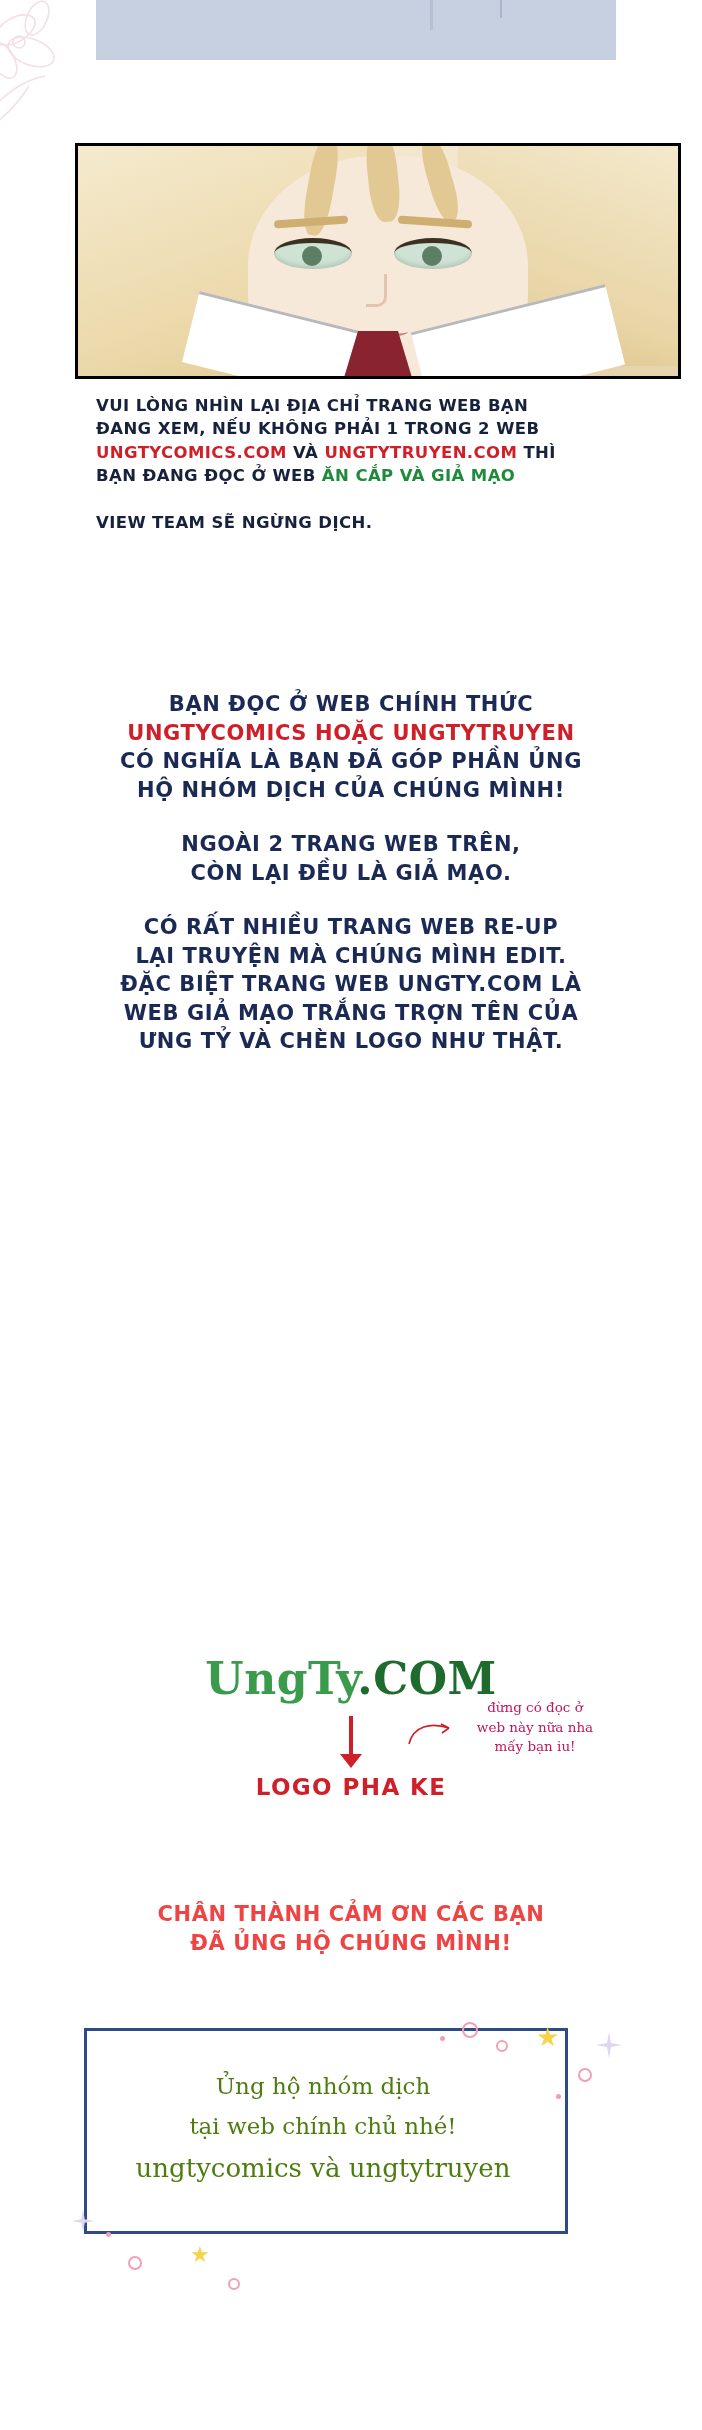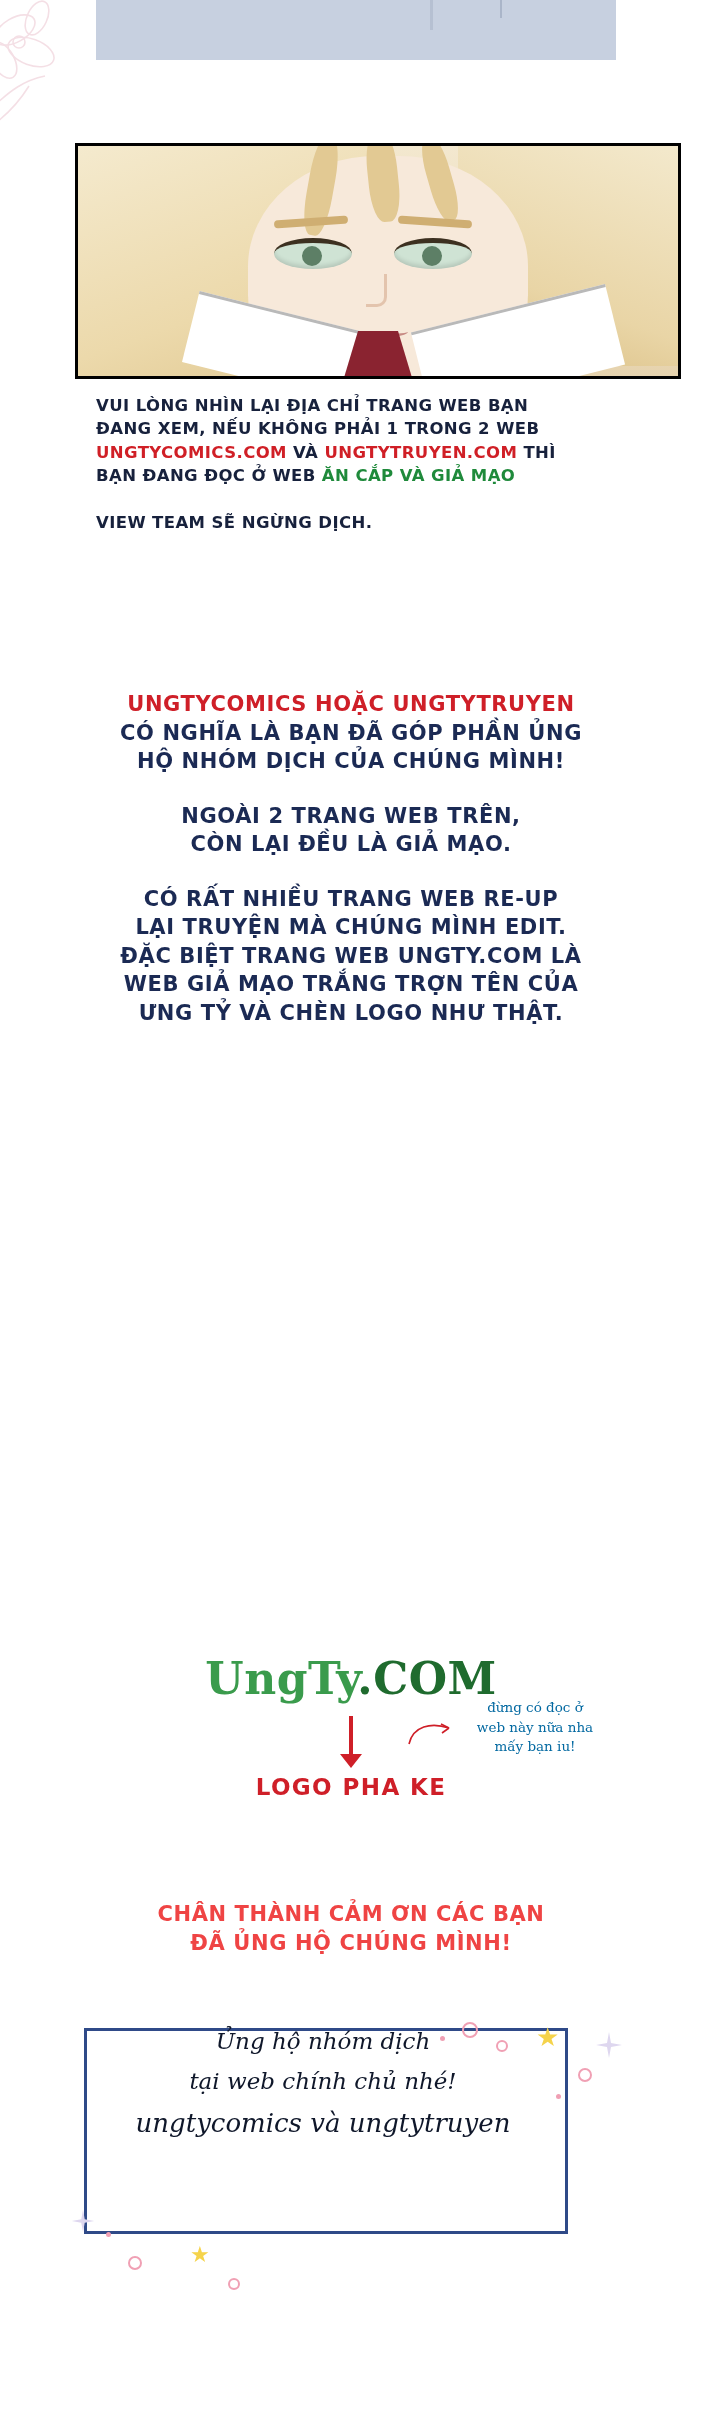--- a/index.html
+++ b/index.html
@@ -236,21 +236,21 @@
     color: #cf1f28;
     letter-spacing: 1.4px;
   }
   .sidenote {
     position: absolute;
     left: 455px; top: 1698px;
     width: 160px;
     font-family: "DejaVu Serif", serif;
     font-size: 13.5px;
     line-height: 1.45;
-    color: #0369a1;
+    color: #be185d;
     text-align: center;
   }
   .sidenote .curve {
     position: absolute;
     left: -48px; top: 22px;
     width: 46px; height: 26px;
   }
 
   
   .thanks {
@@ -274,26 +274,26 @@
     width: 478px; height: 200px;
     border: 3px solid #2f4a88;
     background: transparent;
   }
   .card-inner {
     position: absolute;
     left: 84px; top: 2028px;
     width: 478px; height: 200px;
     display: flex;
     flex-direction: column;
+    justify-content: center;
     align-items: center;
     gap: 14px;
     font-family: "DejaVu Serif", serif;
     font-size: 23px;
-    color: #0f172a;
-    font-style: italic;
+    color: #4d7c0f;
   }
   .card-inner .l3 { font-size: 26px; }
   .deco {
     position: absolute;
     pointer-events: none;
   }
   .star {
     position: absolute;
     color: #f5d34b;
     font-size: 26px;
@@ -358,20 +358,21 @@
     <span>Vui lòng nhìn lại địa chỉ trang web bạn</span><br>
     <span>đang xem, nếu không phải 1 trong 2 web</span><br>
     <span class="red">ungtycomics.com</span><span> và </span><span class="red">ungtytruyen.com</span><span> thì</span><br>
     <span>bạn đang đọc ở web </span><span class="green">ăn cắp và giả mạo</span><br>
     <br>
     <span>view team sẽ ngừng dịch.</span>
   </div>
 
   <div class="message">
     <div class="blk">
+      <p class="navy">Bạn đọc ở web chính thức</p>
       <p class="red">ungtycomics hoặc ungtytruyen</p>
       <p class="navy">có nghĩa là bạn đã góp phần ủng</p>
       <p class="navy">hộ nhóm dịch của chúng mình!</p>
     </div>
     <div class="blk">
       <p class="navy">Ngoài 2 trang web trên,</p>
       <p class="navy">còn lại đều là giả mạo.</p>
     </div>
     <div class="blk">
       <p class="navy">Có rất nhiều trang web re-up</p>

